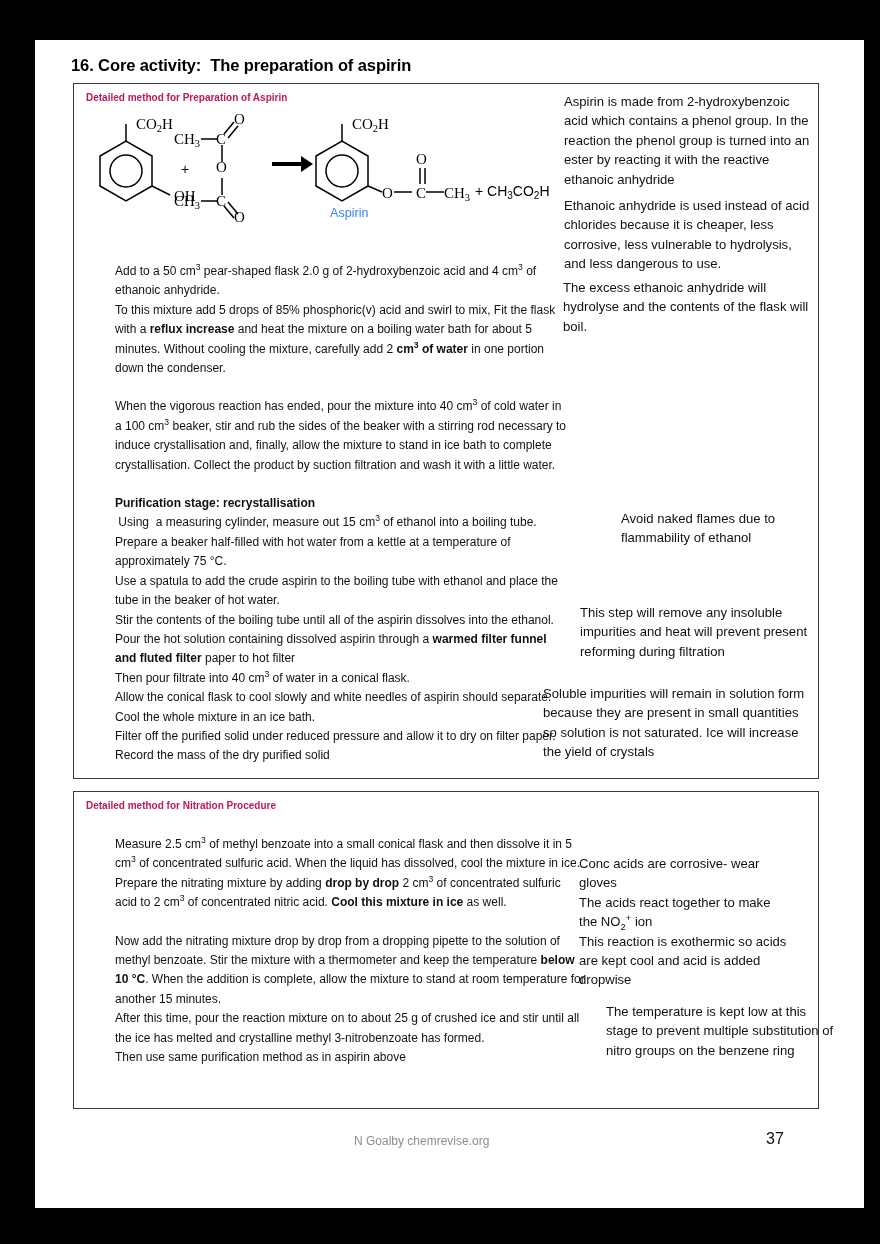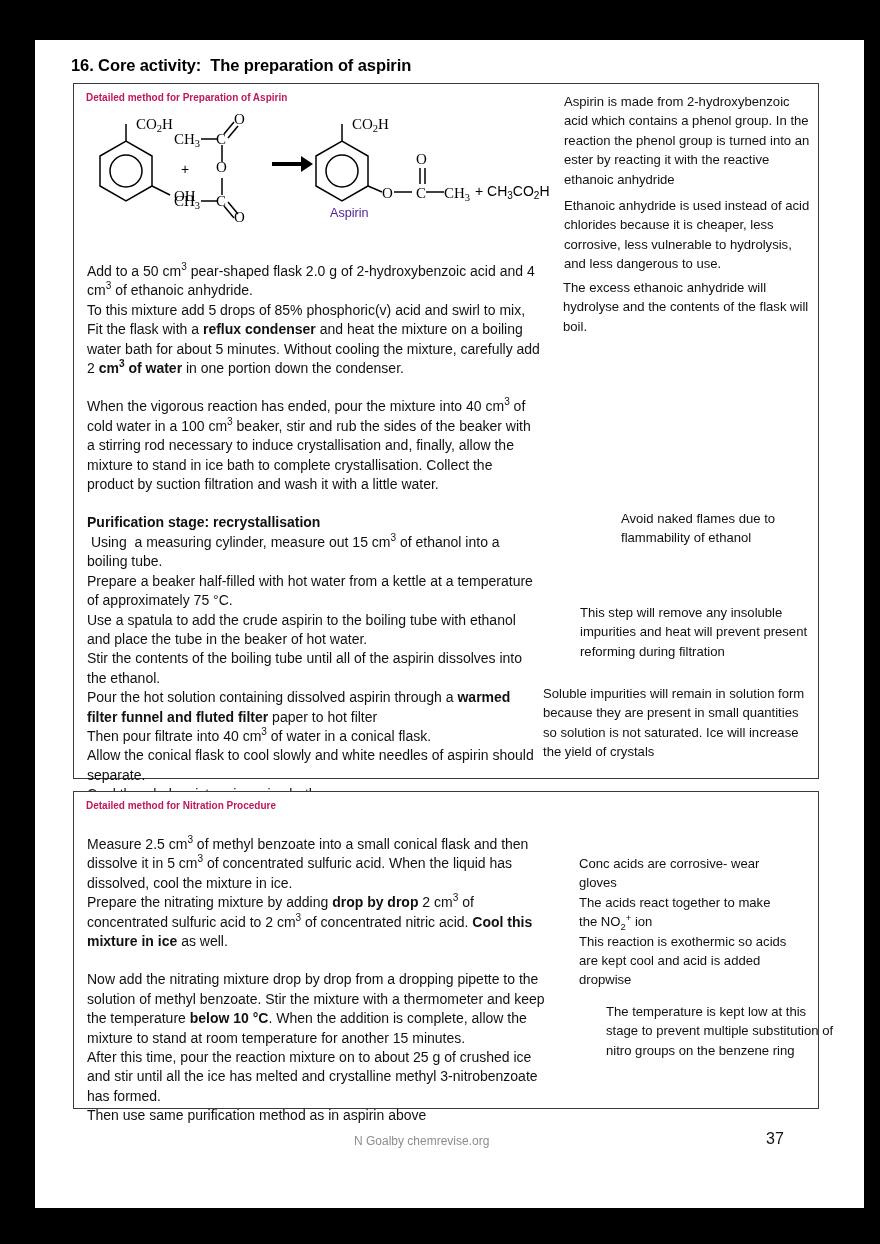--- a/index.html
+++ b/index.html
@@ -46,23 +46,24 @@
     font-size: 10px;
     font-weight: bold;
     color: #be185d;
     white-space: pre;
   }
   #panel-aspirin .panel-heading { left: 12px; top: 8px; }
   #panel-nitration .panel-heading { left: 12px; top: 8px; }
 
   .body-col {
     position: absolute;
-    font-size: 14px;
+    font-size: 12px;
     line-height: 19.4px;
     color: #111;
+    margin-left: 28px;
   }
   .note-col {
     position: absolute;
     font-size: 13.1px;
     line-height: 19.4px;
     color: #111;
   }
   .para { margin: 0 0 0 0; }
   .para + .para { margin-top: 0; }
   .gap { height: 19px; }
@@ -77,21 +78,21 @@
     top: 28px;
     width: 470px;
     height: 112px;
   }
   #scheme svg { display: block; }
   .aspirin-label {
     position: absolute;
     left: 248px;
     top: 94px;
     font-size: 12.6px;
-    color: #4c1d95;
+    color: #3b82f6;
     white-space: pre;
   }
 
   
   .footer-credit {
     position: absolute;
     left: 319px;
     top: 1094px;
     font-size: 12px;
     color: #8d8d8d;
@@ -173,21 +174,21 @@
         </g>
       </svg>
       <div class="aspirin-label">Aspirin</div>
     </div>
 
     <div class="body-col" style="left:13px; top:178px; width:455px;">
       <div class="para">
         Add to a 50 cm<sup>3</sup> pear-shaped flask 2.0 g of 2-hydroxybenzoic acid and
         4 cm<sup>3</sup> of ethanoic anhydride.<br>
         To this mixture add 5 drops of 85% phosphoric(v) acid and swirl to
-        mix, Fit the flask with a <b>reflux condenser</b> and heat the mixture on a
+        mix, Fit the flask with a <b>reflux increase</b> and heat the mixture on a
         boiling water bath for about 5 minutes. Without cooling the mixture,
         carefully add 2 <b>cm<sup>3</sup> of water</b> in one portion down the condenser.
       </div>
 
       <div class="gap"></div>
 
       <div class="para">
         When the vigorous reaction has ended, pour the mixture into 40 cm<sup>3</sup>
         of cold water in a 100 cm<sup>3</sup> beaker, stir and rub the sides of the beaker
         with a stirring rod necessary to induce crystallisation and, finally,

